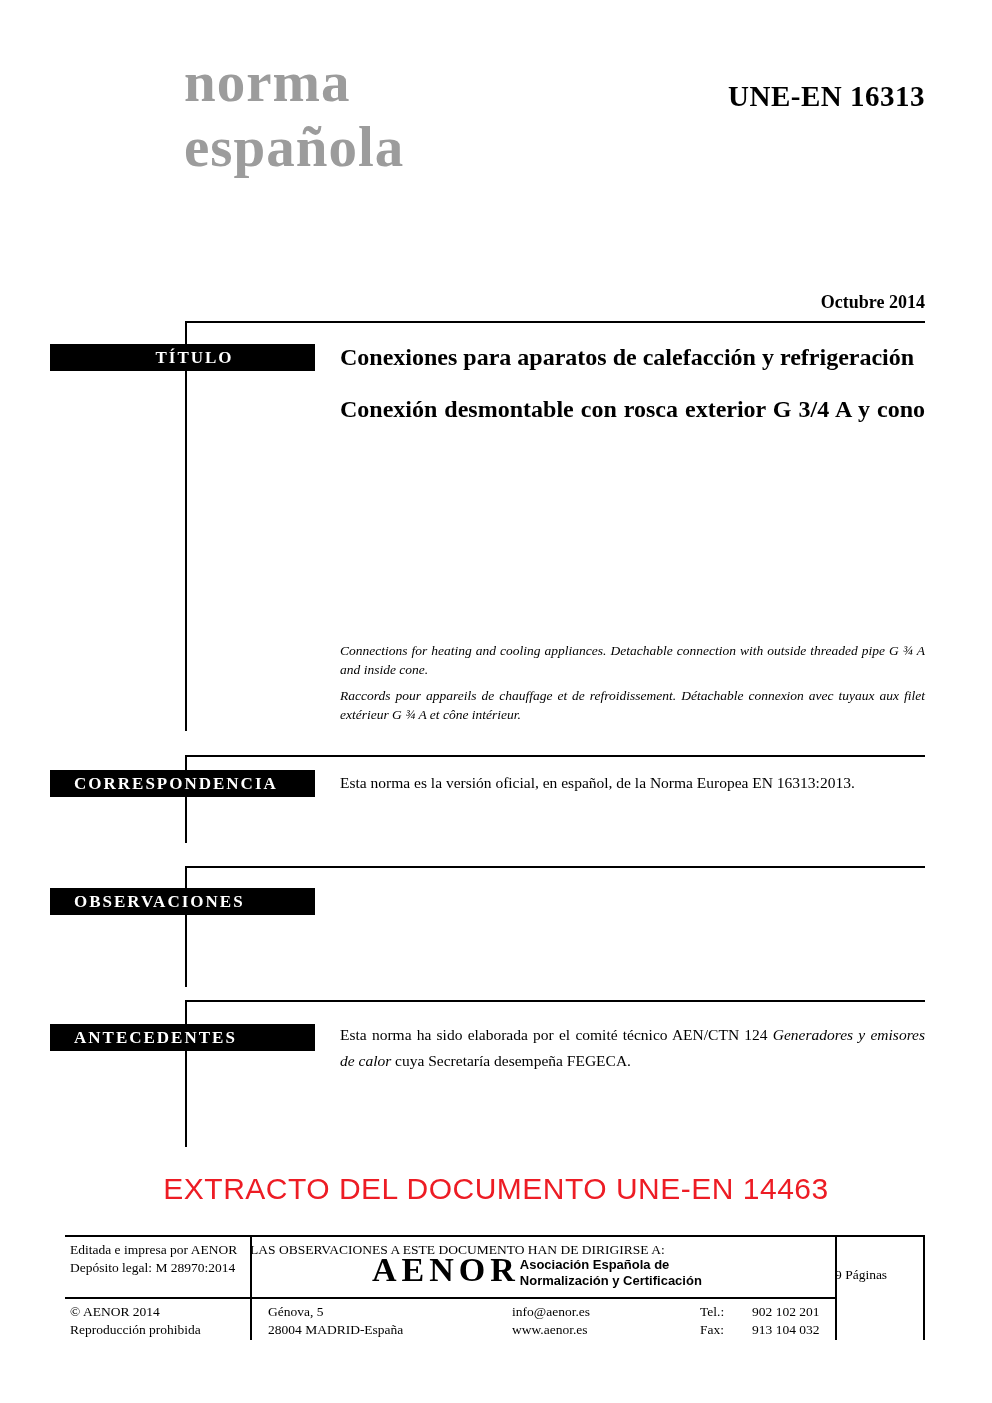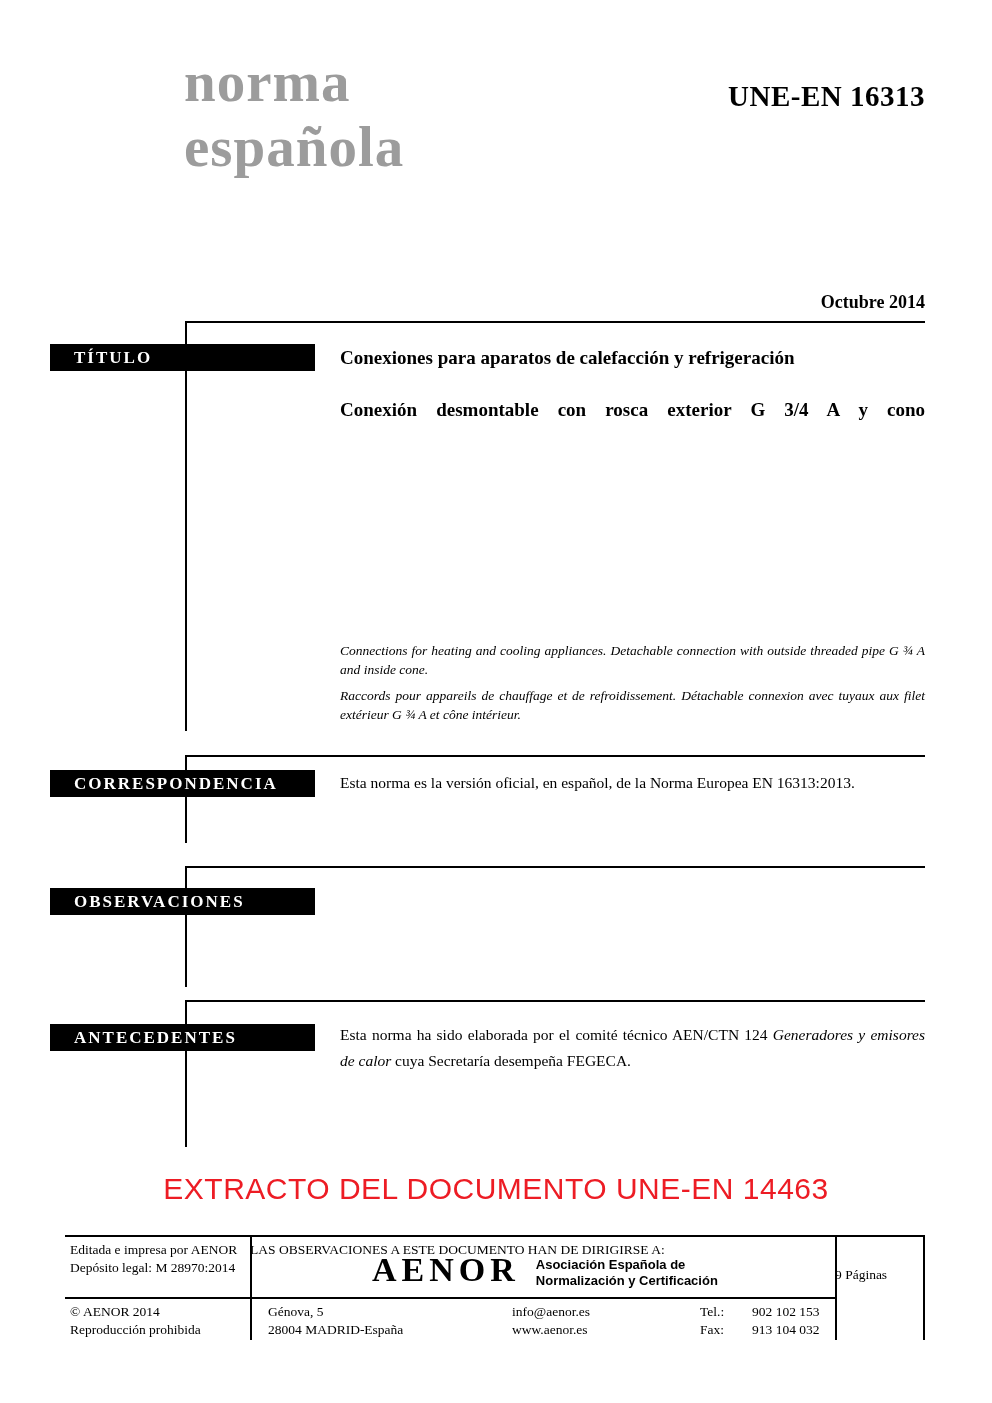--- a/index.html
+++ b/index.html
@@ -25,21 +25,21 @@
 
     
     .black-label {
       position:absolute; left:50px; width:265px; height:27px; background:#000;
       color:#fff; font-weight:bold; font-size:17px; letter-spacing:2px;
       display:flex; align-items:center; padding-left:24px;
     }
 
     
     .content { position:absolute; left:340px; width:585px; }
-    .bold-title { font-size:19px; font-weight:bold; line-height:27px; }
+    .bold-title { font-size:24px; font-weight:bold; line-height:27px; }
     .justify-last { text-align:justify; text-align-last:justify; }
     .lang { font-size:13.5px; font-style:italic; line-height:19px; text-align:justify; }
     .body-text { font-size:15.5px; line-height:26px; }
     .justify { text-align:justify; }
     .italic { font-style:italic; }
 
     
     .extract {
       position:absolute; left:0; top:1172px; width:100%;
       text-align:center; font-family:"Liberation Sans", sans-serif;
@@ -47,21 +47,21 @@
     }
 
     
     .f-hrule { position:absolute; height:1.5px; background:#000; }
     .f-vrule { position:absolute; width:1.5px; background:#000; }
     .f-text { position:absolute; font-size:13.5px; line-height:17.5px; }
     .f-center { text-align:left; }
     .aenor-wrap { position:absolute; left:372px; top:1251px; display:flex; align-items:flex-end; }
     .aenor-logo { font-size:34px; font-weight:bold; letter-spacing:5px; line-height:38px; }
     .aenor-desc {
-      margin-left:16px; font-family:"Liberation Sans", sans-serif;
+      font-family:"Liberation Sans", sans-serif;
       font-weight:bold; font-size:13px; line-height:16px;
     }
     .telfax { display:grid; grid-template-columns:40px auto; column-gap:12px; }
   </style>
 </head>
 <body>
 
 <div class="page">
 
   <div class="logo">
@@ -76,21 +76,21 @@
 
   <div class="hrule" style="top:755px;"></div>
   <div class="vrule" style="top:755px; height:88px;"></div>
 
   <div class="hrule" style="top:866px;"></div>
   <div class="vrule" style="top:866px; height:121px;"></div>
 
   <div class="hrule" style="top:1000px;"></div>
   <div class="vrule" style="top:1000px; height:147px;"></div>
 
-  <div class="black-label" style="top:344px;">
+  <div class="black-label" style="top:344px;justify-content:center;">
     <span>TÍTULO</span>
   </div>
   <div class="black-label" style="top:770px;">
     <span>CORRESPONDENCIA</span>
   </div>
   <div class="black-label" style="top:888px;">
     <span>OBSERVACIONES</span>
   </div>
   <div class="black-label" style="top:1024px;">
     <span>ANTECEDENTES</span>
@@ -144,20 +144,20 @@
     <div>28004 MADRID-España</div>
   </div>
 
   <div class="f-text" style="left:512px; top:1303px;">
     <div>info@aenor.es</div>
     <div>www.aenor.es</div>
   </div>
 
   <div class="f-text telfax" style="left:700px; top:1303px;">
     <span>Tel.:</span>
-    <span>902 102 153</span>
+    <span>902 102 201</span>
     <span>Fax:</span>
     <span>913 104 032</span>
   </div>
 
   <div class="f-text f-center" style="left:835px; top:1266px; width:88px;">9 Páginas</div>
 
 </div>
 
 </body></html>

